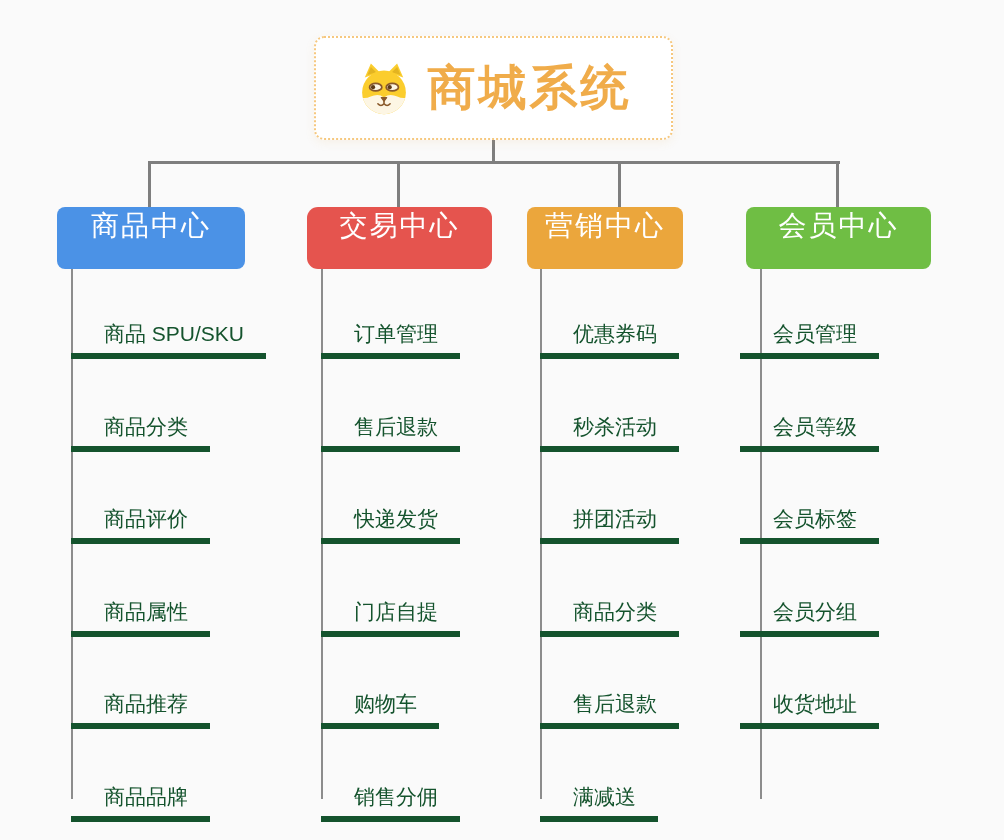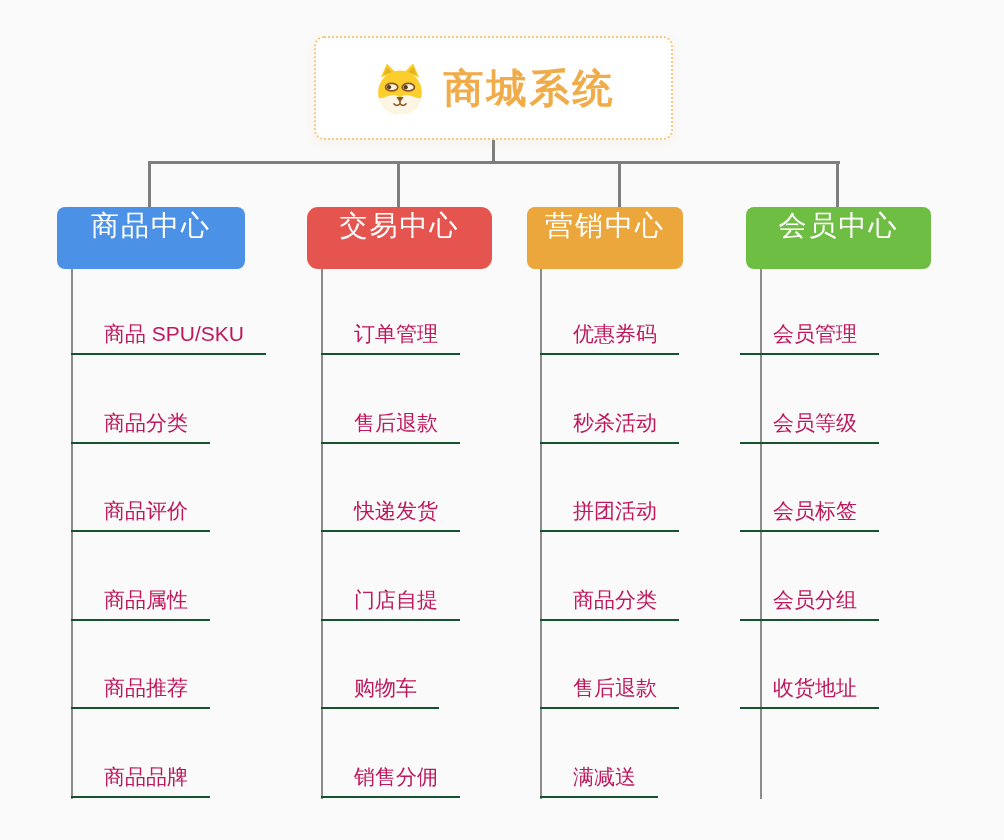--- a/index.html
+++ b/index.html
@@ -11,21 +11,21 @@
   .stage{position:relative;width:1004px;height:840px;background:#fafafa;}
 
   
   .root-node{
     position:absolute;left:314px;top:36px;width:359px;height:104px;
     background:#ffffff;border:2px dotted #f6c87f;border-radius:10px;
     box-sizing:border-box;display:flex;align-items:center;justify-content:center;
     gap:16px;box-shadow:0 3px 10px rgba(230,170,80,.10);
   }
   .root-title{
-    font-size:40px;font-weight:600;color:#f0ac4a;letter-spacing:3px;white-space:nowrap;
+    font-size:48px;font-weight:600;color:#f0ac4a;letter-spacing:3px;white-space:nowrap;
   }
   .root-icon{width:56px;height:56px;flex:0 0 auto;}
 
   
   .line{position:absolute;background:#7e7e7e;}
   .stem{left:492px;top:140px;width:3px;height:23px;}
   .bus{left:148px;top:161px;width:692px;height:3px;}
   .drop{top:161px;width:3px;height:47px;}
   .drop1{left:148px;} .drop2{left:397px;} .drop3{left:618px;} .drop4{left:836px;}
 
@@ -45,22 +45,22 @@
   .trunk{position:absolute;top:269px;width:2px;height:530px;background:#8c8c8c;}
   .trunk1{left:71px;} .trunk2{left:321px;} .trunk3{left:540px;} .trunk4{left:760px;}
 
   
   .leaf-col{position:absolute;top:269px;display:flex;flex-direction:column;align-items:flex-start;}
   .col1{left:71px;} .col2{left:321px;} .col3{left:540px;} .col4{left:740px;}
   .leaf{
     width:fit-content;white-space:nowrap;
     margin-top:50.5px;
     padding:0 22px 2px 33px;
-    line-height:34px;font-size:21px;color:#be185d;
-    border-bottom:2px solid #14532d;
+    line-height:34px;font-size:21px;color:#14532d;
+    border-bottom:6px solid #14532d;
     cursor:default;
   }
   .leaf:first-child{margin-top:48px;}
 </style>
 </head>
 <body>
 
 <div class="stage">
 
   <div class="line stem"></div>

